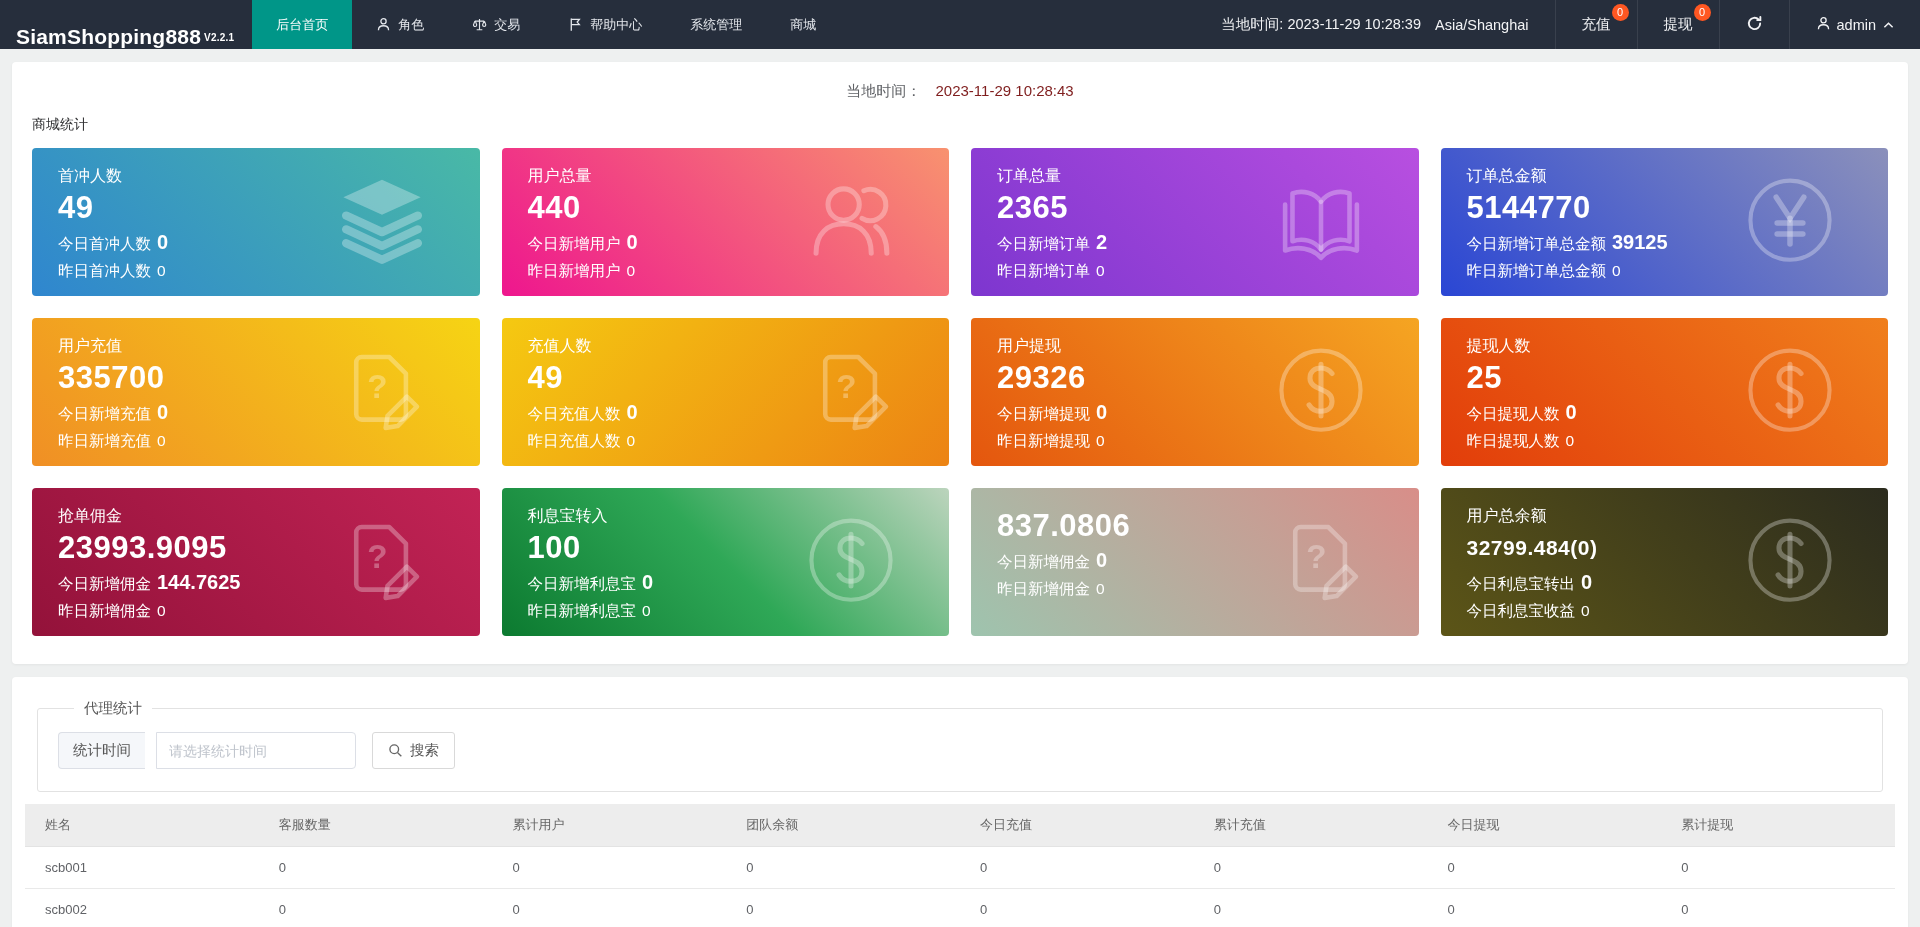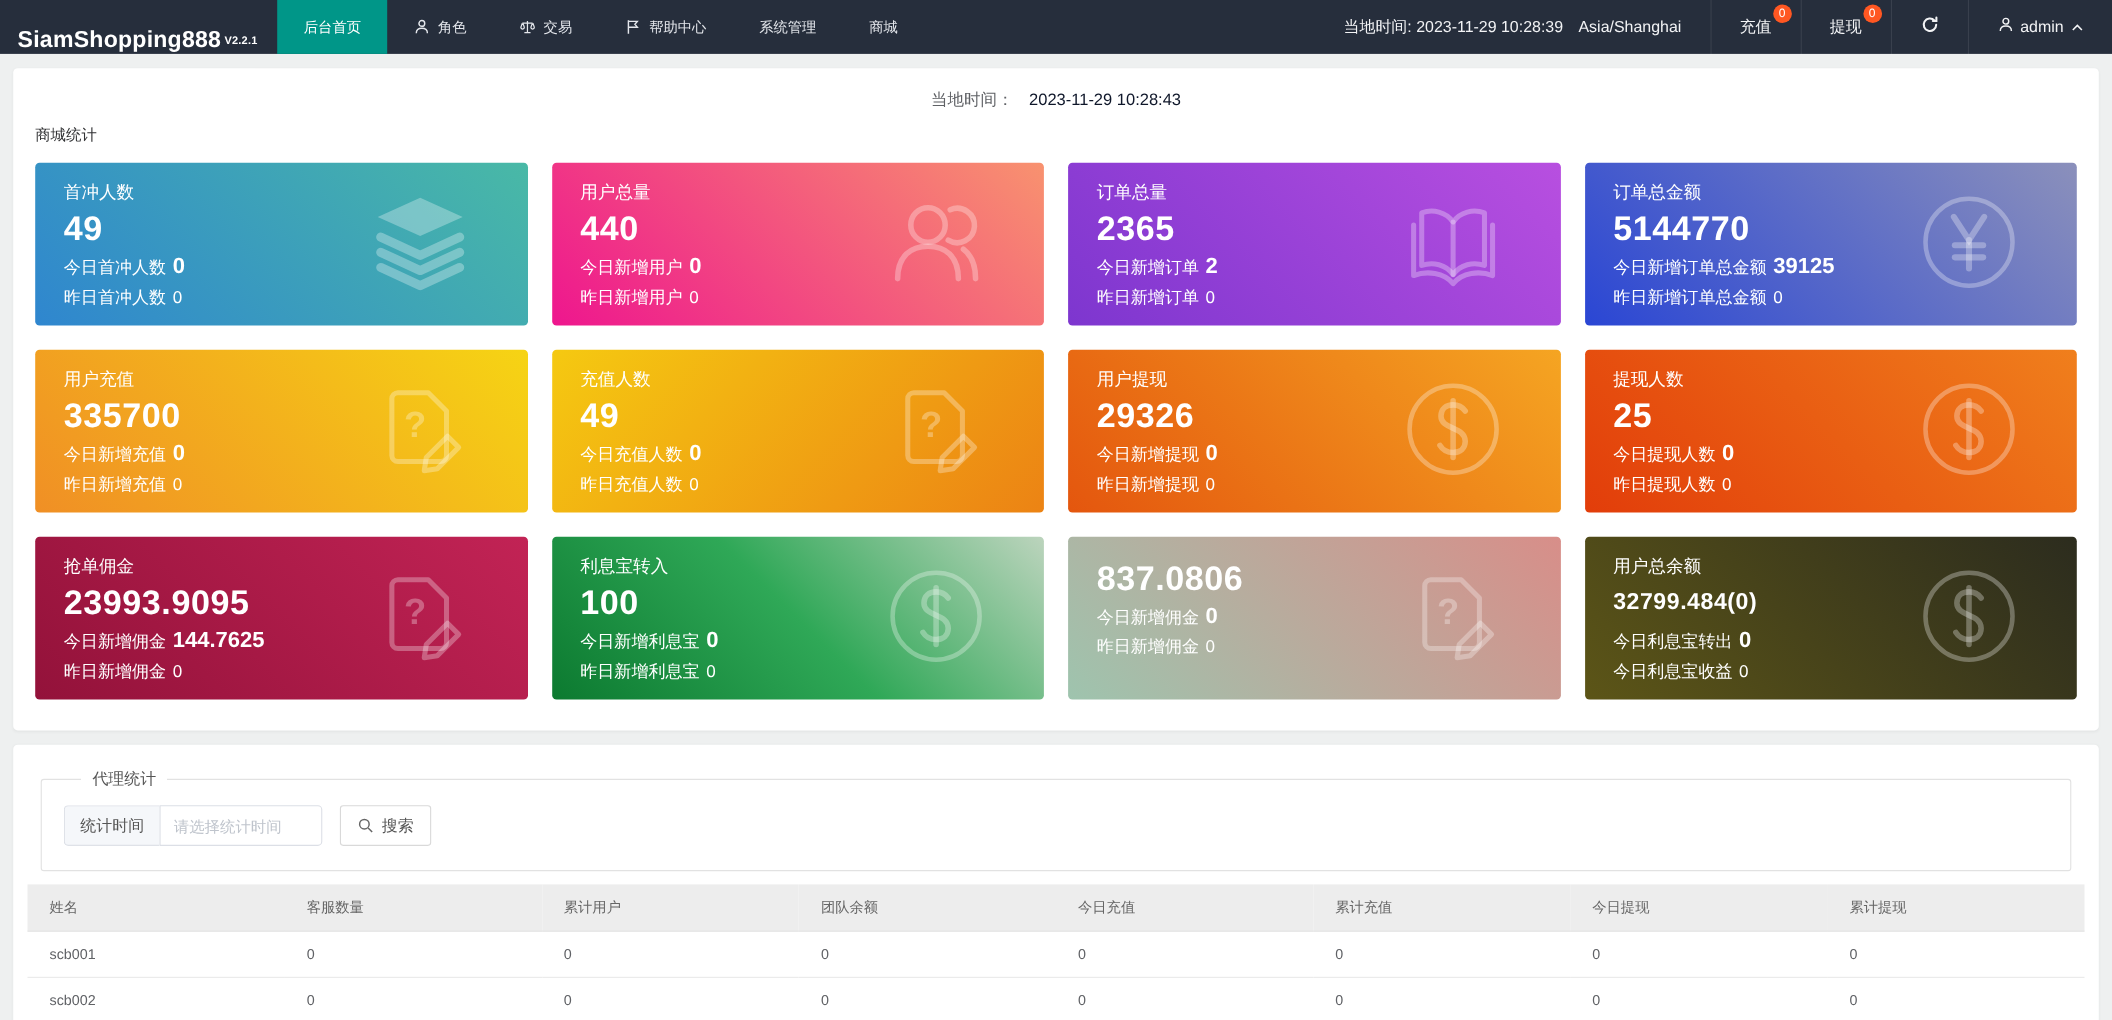--- a/index.html
+++ b/index.html
@@ -69,25 +69,25 @@
     margin:13px 12px 0 12px;
     border-radius:4px;
     box-shadow:0 1px 3px rgba(0,0,0,.05);
   }
   .panel-overview{padding:18px 20px 28px 20px;}
   .ov-time{
     text-align:center;
     font-size:15px;color:#606266;
     height:22px;line-height:22px;
   }
-  .ov-time .tv{margin-left:10px;color:#0f172a;}
+  .ov-time .tv{margin-left:10px;color:#7f1d1d;}
   .section-title{
     margin-top:12px;
     font-size:14px;color:#303133;
-    height:20px;line-height:20px;font-family:Liberation Serif, serif;
+    height:20px;line-height:20px;
   }
 
   
   .stats-grid{
     margin-top:14px;
     display:grid;
     grid-template-columns:repeat(4,1fr);
     gap:22px;
   }
   .stat-card{
@@ -131,27 +131,28 @@
     background:#f5f7fa;
     border:1px solid #dcdfe6;
     border-right:none;
     border-radius:4px 0 0 4px;
     padding:0 14px;
     font-size:14.5px;color:#555;
     display:flex;align-items:center;
     height:37px;white-space:nowrap;
   }
   .time-input{
-    width:148px;height:37px;
+    width:200px;height:37px;
     border:1px solid #dcdfe6;
     border-radius:0 4px 4px 0;
     padding:0 12px;
     font-size:14px;color:#333;
     outline:none;
     font-family:inherit;
+    margin-left:11px;
   }
   .time-input::placeholder{color:#bfc4cc;}
   .search-btn{
     margin-left:16px;
     height:37px;
     background:#fff;
     border:1px solid #d9d9d9;
     border-radius:3px;
     padding:0 15px;
     font-size:14.5px;color:#555;

